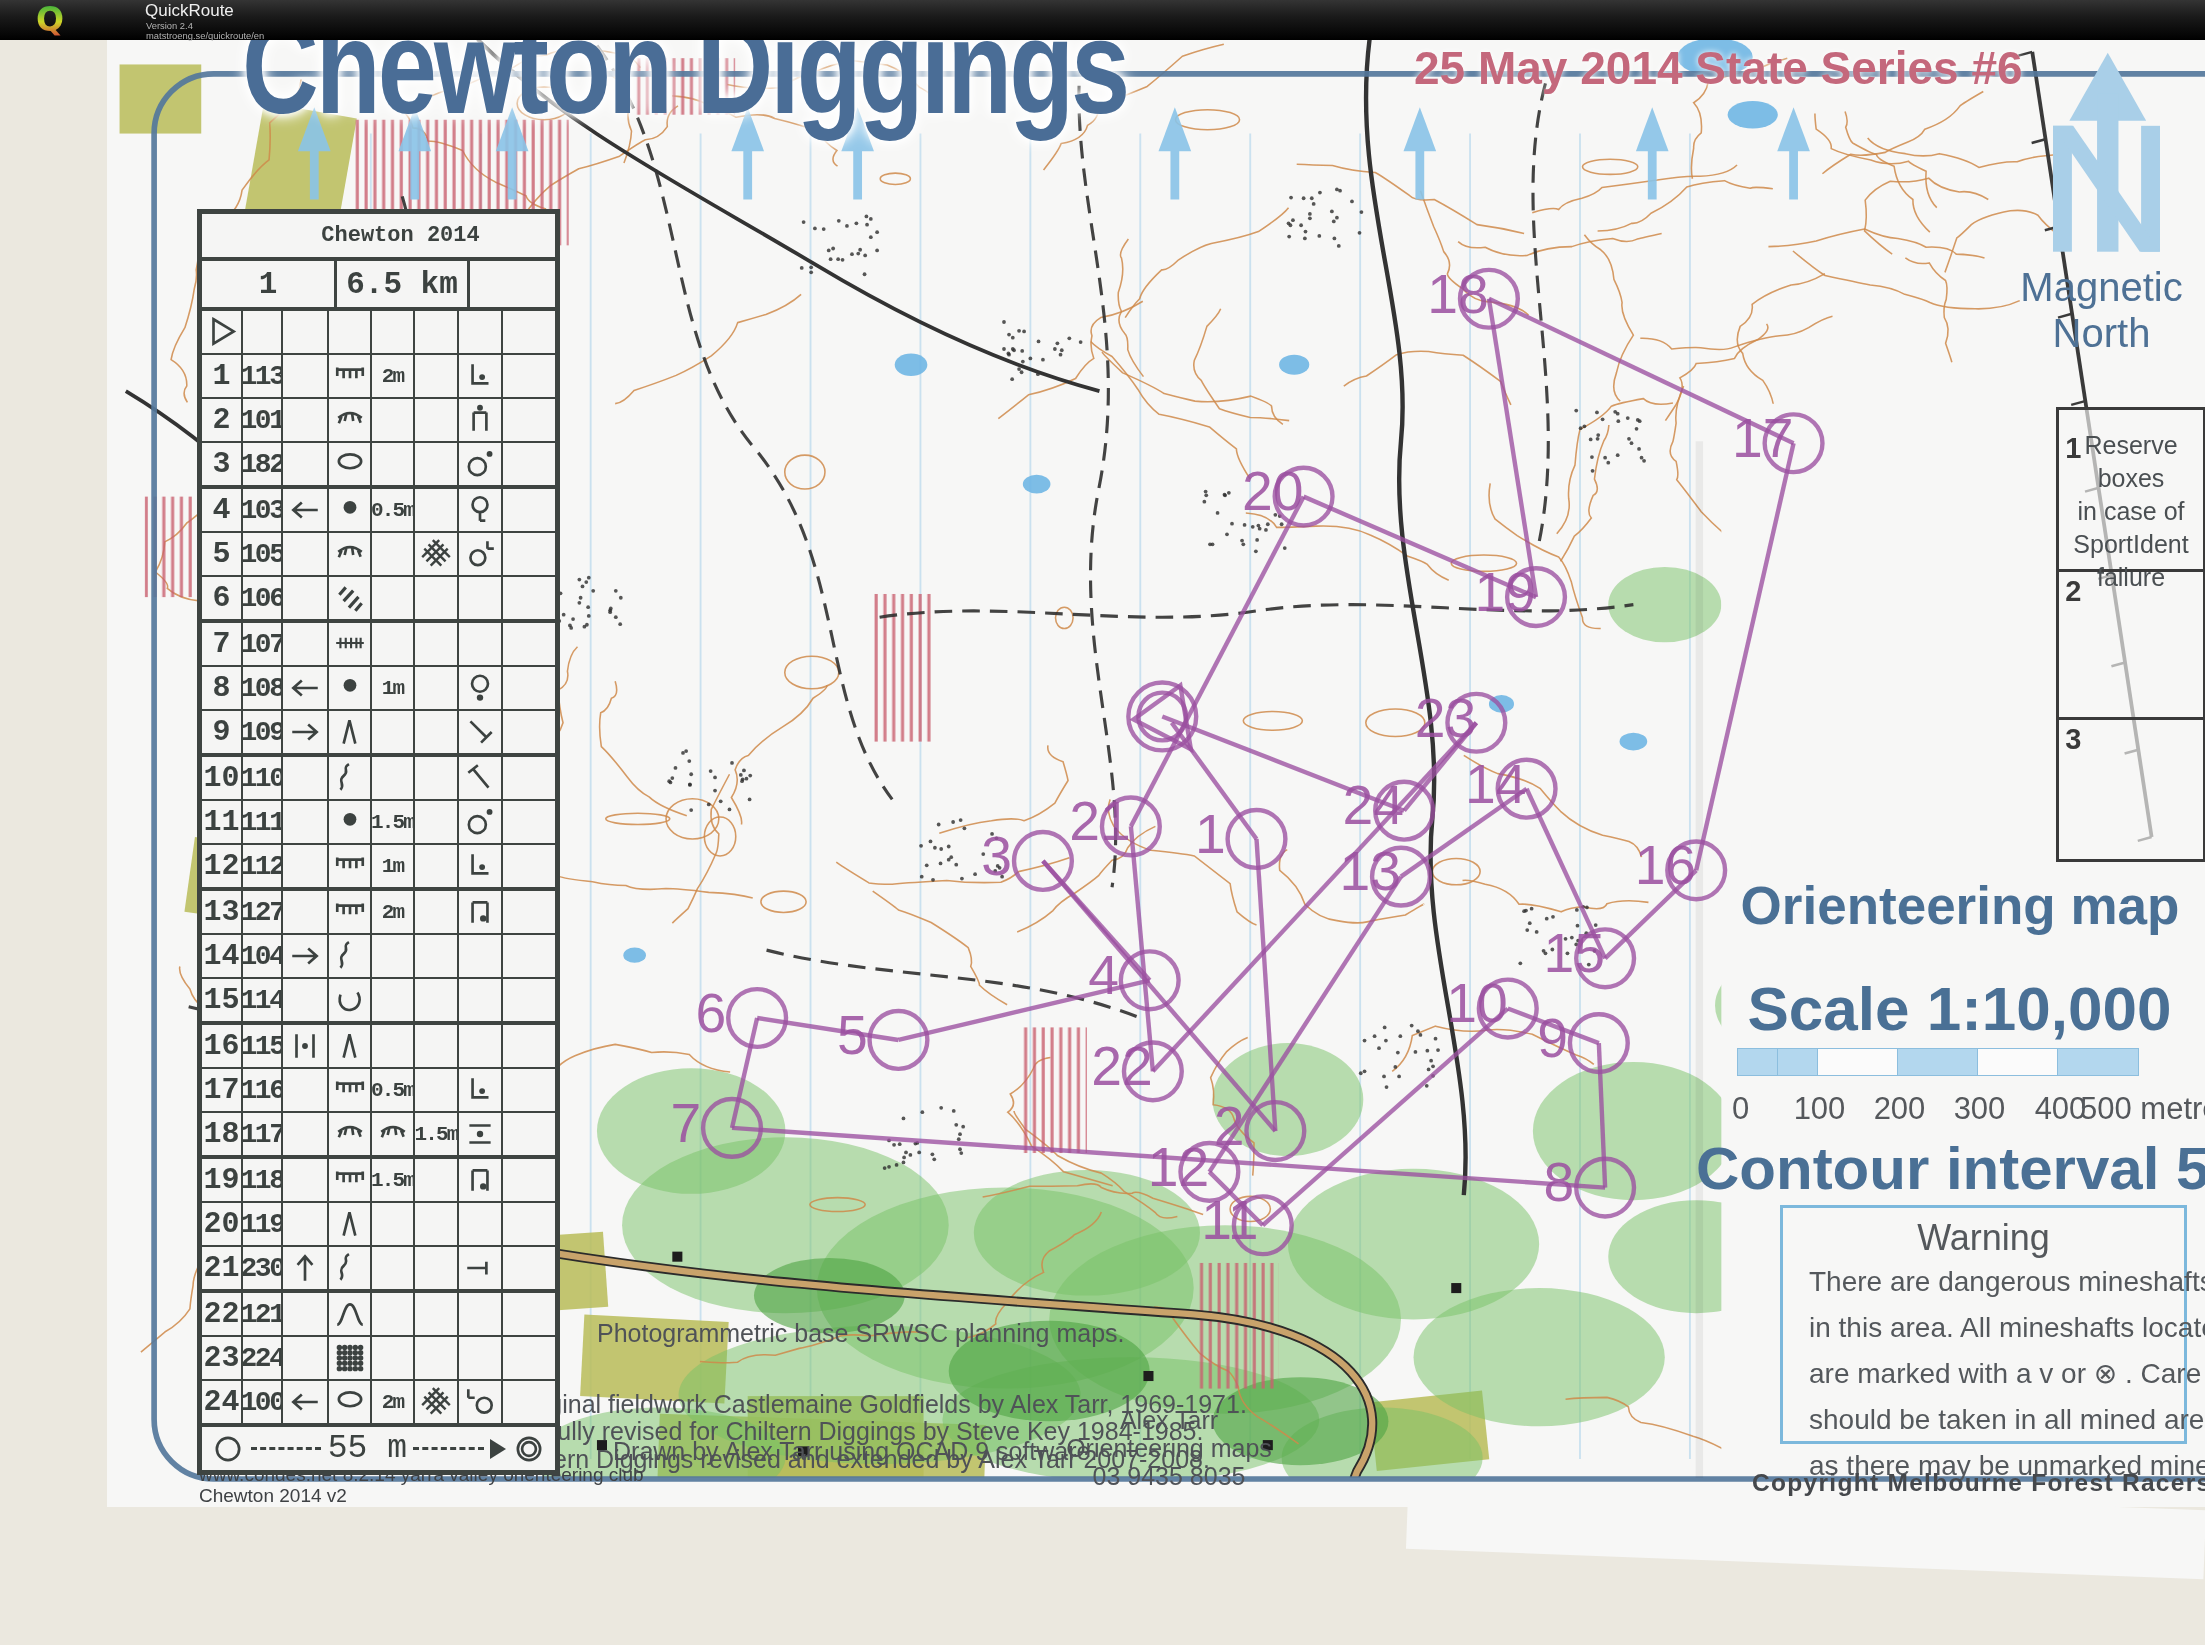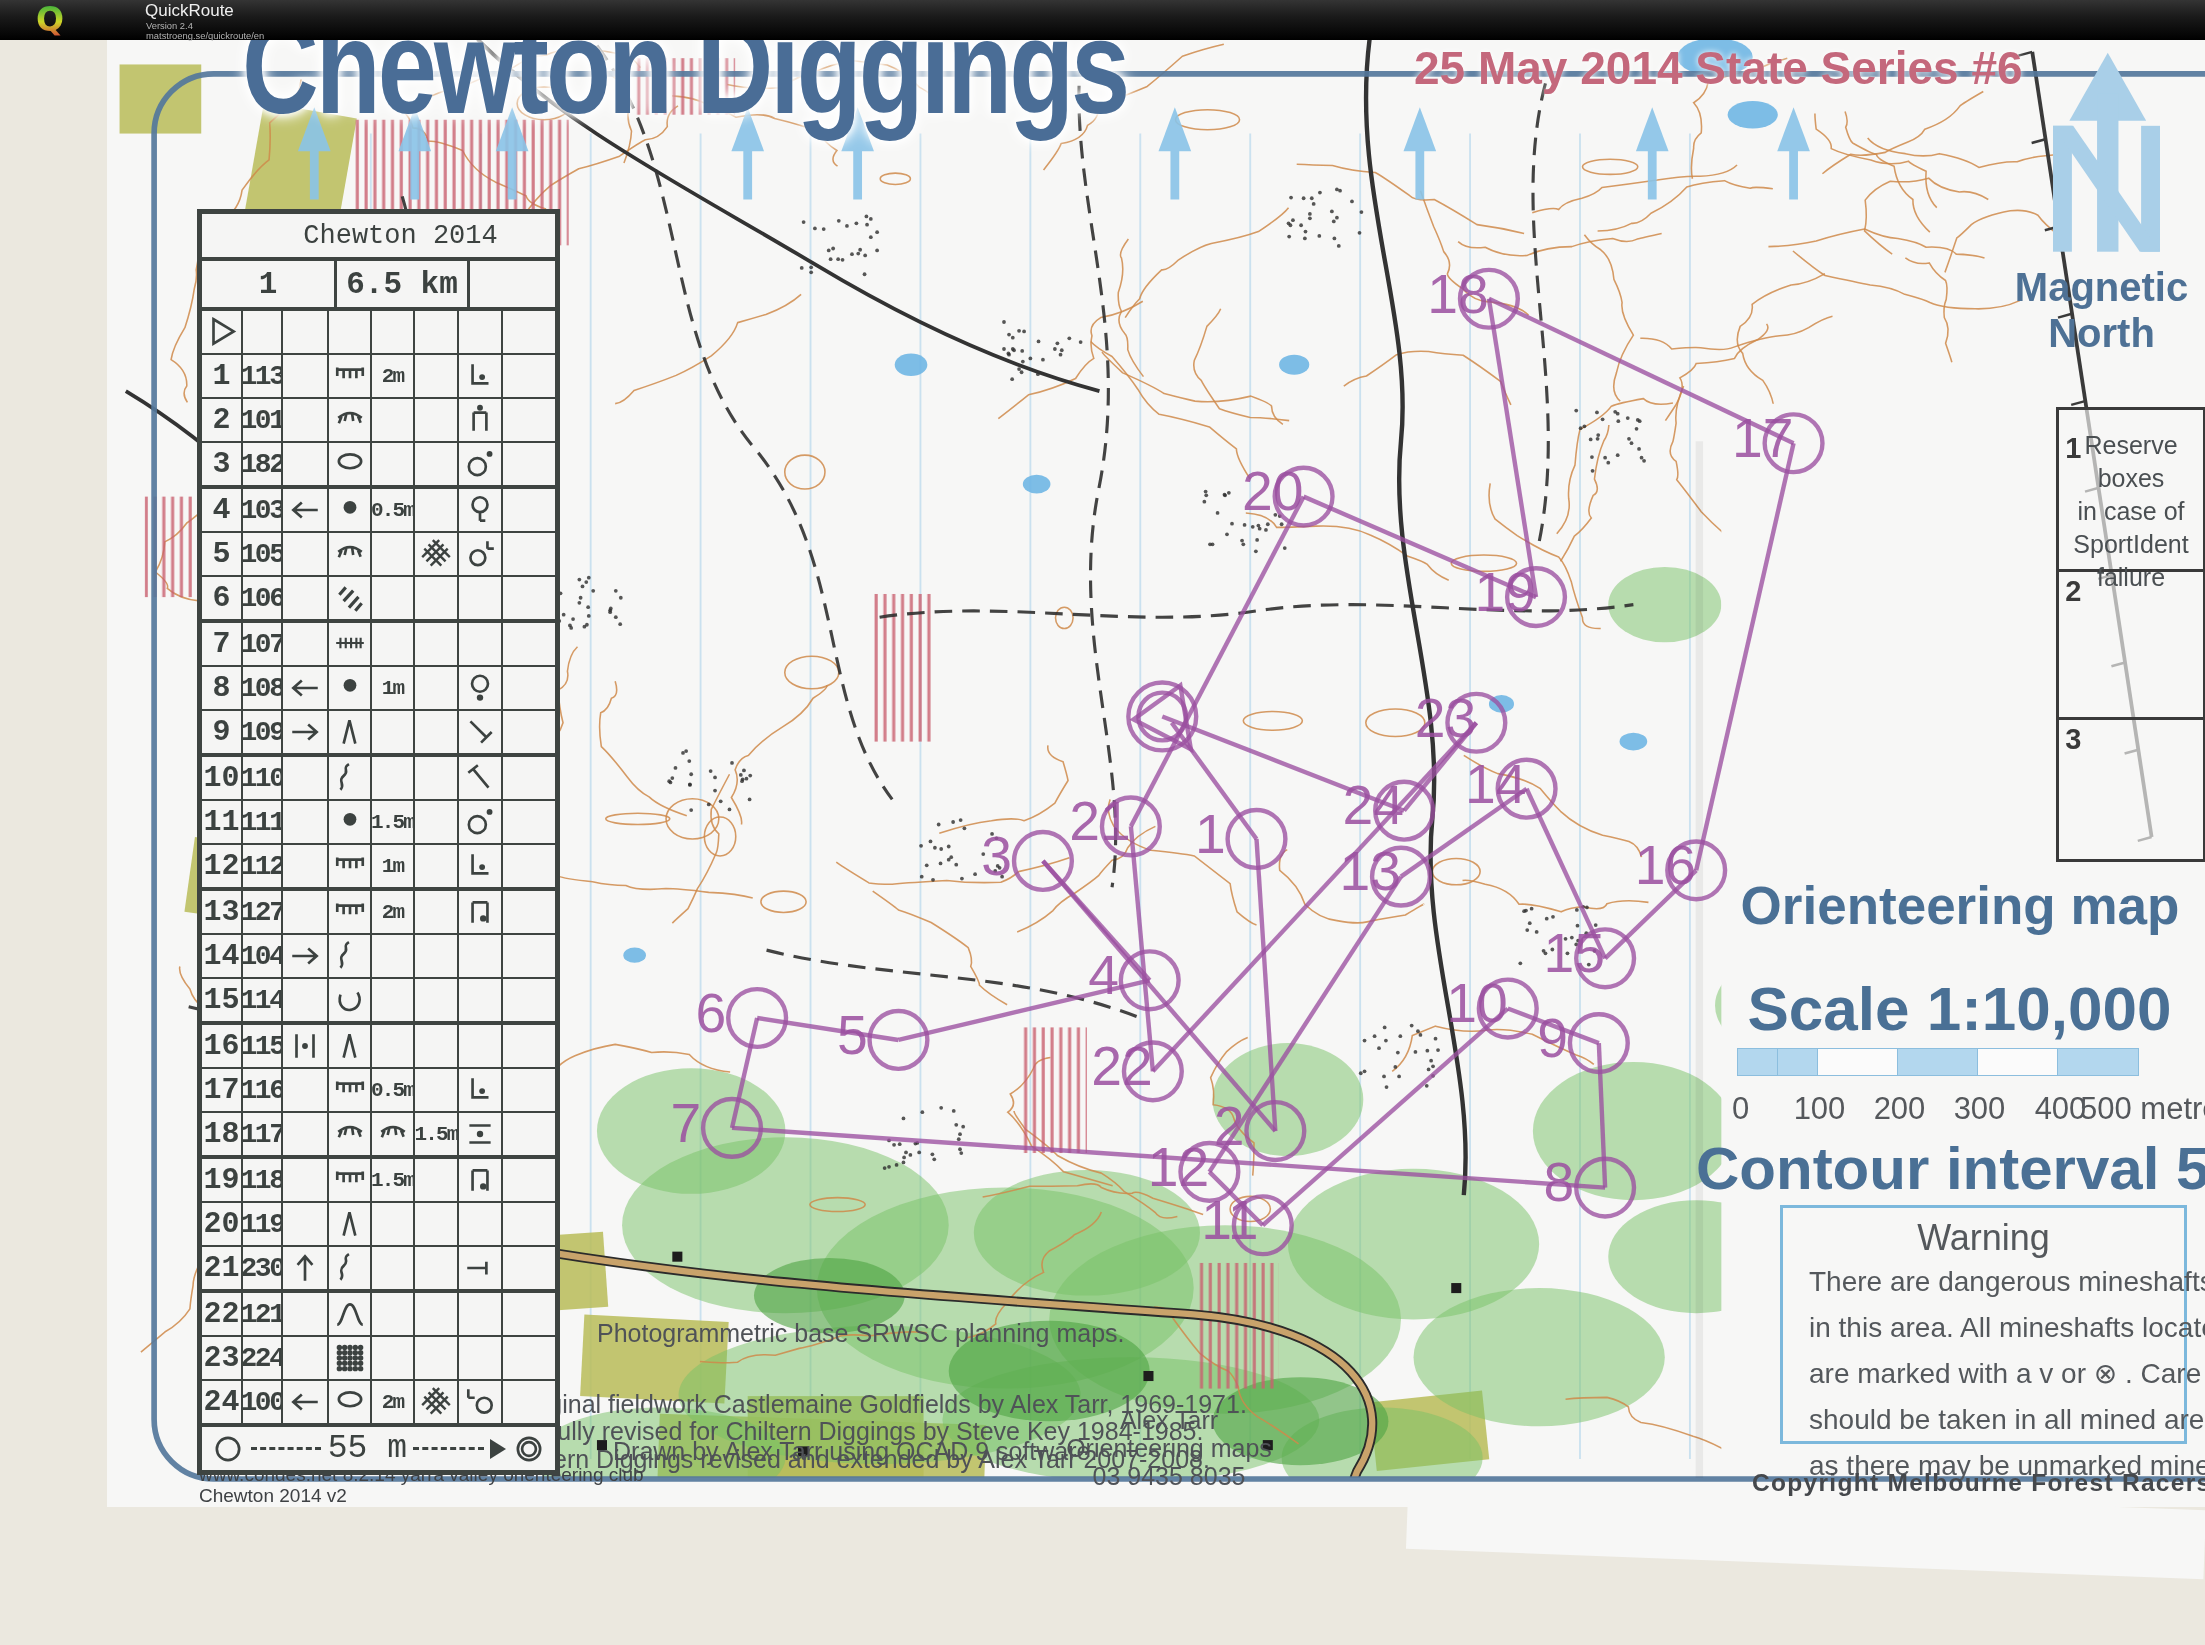--- a/index.html
+++ b/index.html
@@ -21,21 +21,21 @@
           transform:rotate(2.2deg);z-index:6;}
   #mapsvg{position:absolute;left:107px;top:39px;z-index:10;}
   
   #map-title{position:absolute;left:242px;top:-8.8px;z-index:30;font-size:133px;font-weight:bold;
           color:#4a6d96;letter-spacing:-3.8px;white-space:nowrap;transform:scaleX(.8);transform-origin:left top;
           text-shadow:0 0 8.8px #fff,0 0 14px #fff,0 0 19px rgba(255,255,255,.9);}
   #event-title{position:absolute;left:1414px;top:41px;z-index:30;font-size:46px;font-weight:600;
           color:#c4687c;white-space:nowrap;text-shadow:0 0 6.3px #fff;}
   #mn-icon{position:absolute;left:2034px;top:44px;z-index:20;}
   #mn-label{position:absolute;left:1998px;top:264px;width:207px;z-index:20;text-align:center;
-          font-size:40px;font-weight:bold;color:#4e7195;line-height:46px;}
+          font-size:40px;font-weight:normal;color:#4e7195;line-height:46px;}
   
   #reserve{position:absolute;left:2056px;top:407px;width:150px;height:455px;z-index:20;
           border:3.1px solid #3a3a3a;box-sizing:border-box;background:rgba(247,247,246,.65);}
   #reserve .rbox{position:relative;box-sizing:border-box;border-bottom:3.1px solid #3a3a3a;}
   #reserve .rbox:last-child{border-bottom:none;}
   #reserve .rnum{position:absolute;left:6.3px;top:2.5px;font-size:29px;font-weight:bold;color:#3a3a3a;}
   #reserve .rnote{margin-top:19px;text-align:center;font-size:25px;line-height:33px;color:#4a4f52;}
   
   .blueH{position:absolute;z-index:20;color:#4a7095;font-weight:bold;text-align:center;white-space:nowrap;}
   #legend-type{left:1740px;top:875px;width:440px;font-size:53px;}
@@ -60,21 +60,21 @@
   
   .credit{position:absolute;z-index:20;font-size:25px;color:#4f5257;white-space:nowrap;}
   #contact{position:absolute;left:1056px;top:1406px;width:226px;z-index:20;text-align:center;
           font-size:25px;line-height:28px;color:#4f5257;}
   .condes{position:absolute;z-index:20;font-size:19px;color:#3e4144;white-space:nowrap;}
   
   #card{position:absolute;left:197px;top:209px;width:363px;z-index:40;background:#f5f5f4;
         border:5px solid #3e4441;box-sizing:border-box;
         font-family:"Liberation Mono","DejaVu Sans Mono",monospace;color:#3c4240;}
   #card .card-title{height:43px;border-bottom:4.4px solid #3e4441;display:flex;align-items:center;
-        justify-content:center;font-size:27px;font-weight:normal;padding-left:44px;}
+        justify-content:center;font-size:22px;font-weight:bold;padding-left:44px;}
   #card .card-head{display:grid;grid-template-columns:135px 133px 84px;height:46px;
         border-bottom:4.4px solid #3e4441;}
   #card .card-head div{border-right:3.1px solid #3e4441;display:flex;align-items:center;justify-content:center;
         font-size:31px;font-weight:bold;}
   #card .card-head div:last-child{border-right:none;}
   #card .crow{display:grid;grid-template-columns:41px 40px 46px 43px 43px 44px 44px 43px;height:42px;
         border-bottom:2.5px solid #3e4441;}
   #card .crow.thick{border-bottom-width:4.4px;}
   #card .cell{border-right:2.5px solid #3e4441;display:flex;align-items:center;justify-content:center;
         overflow:hidden;}

